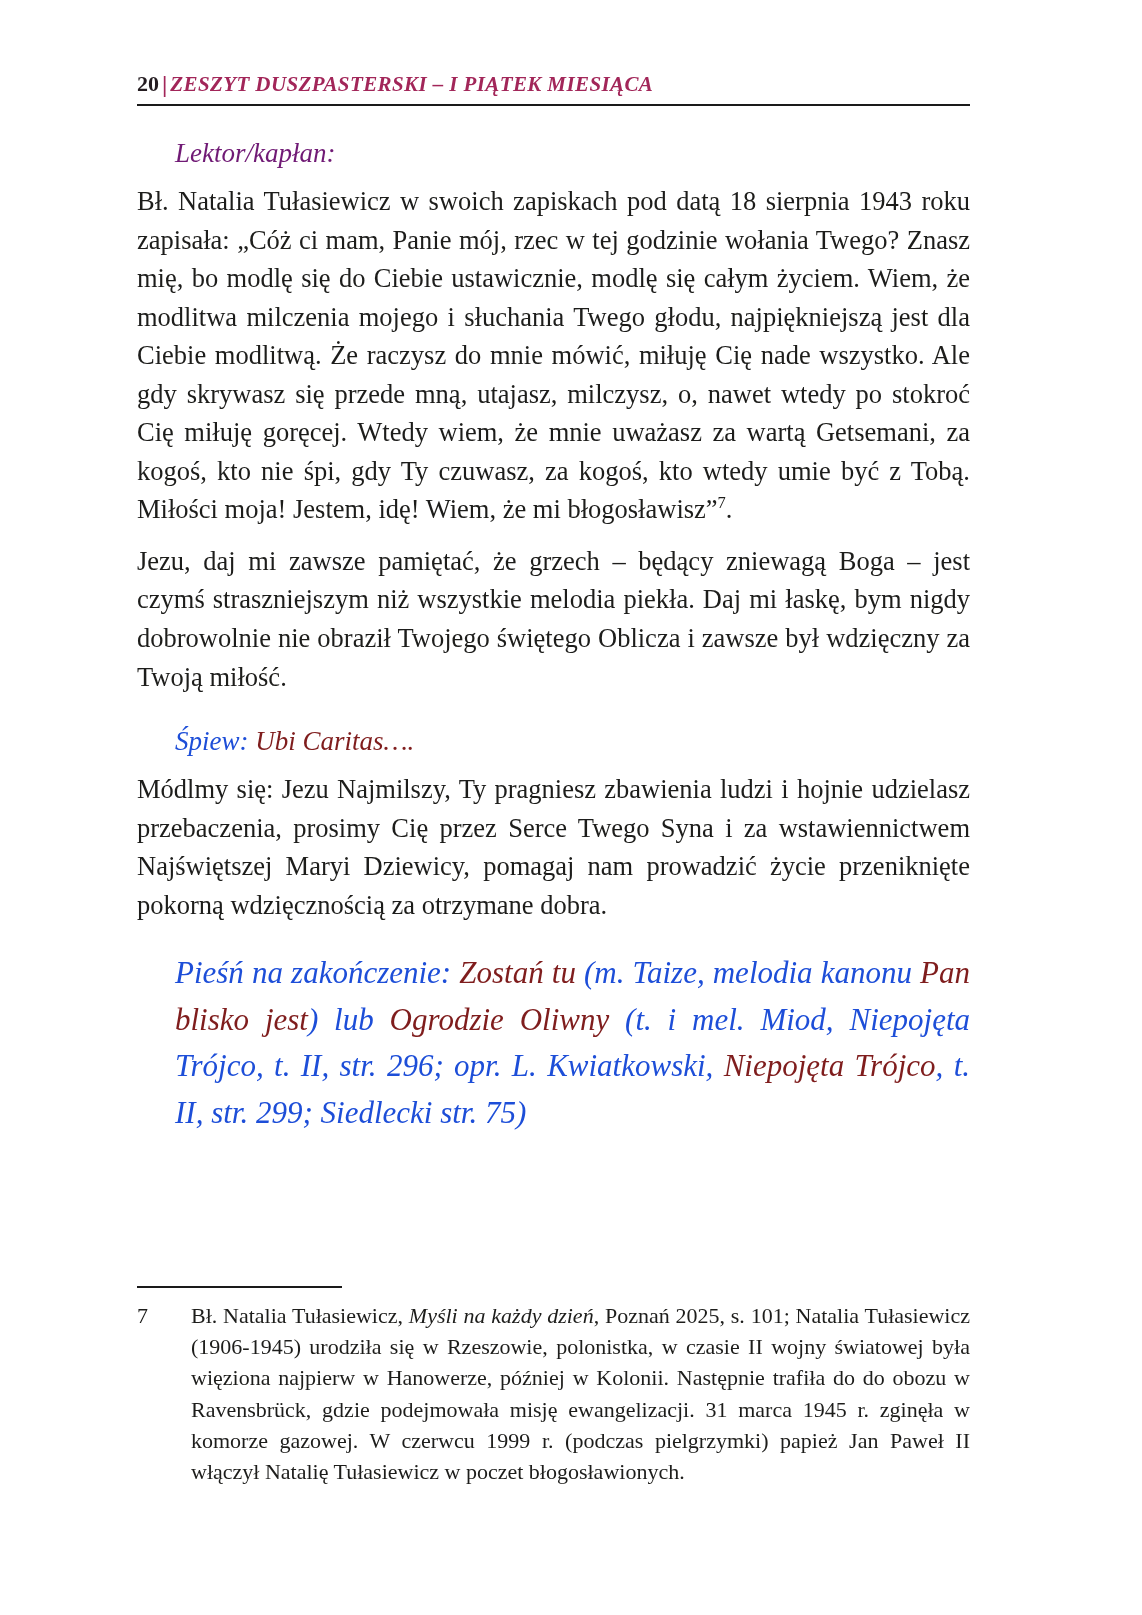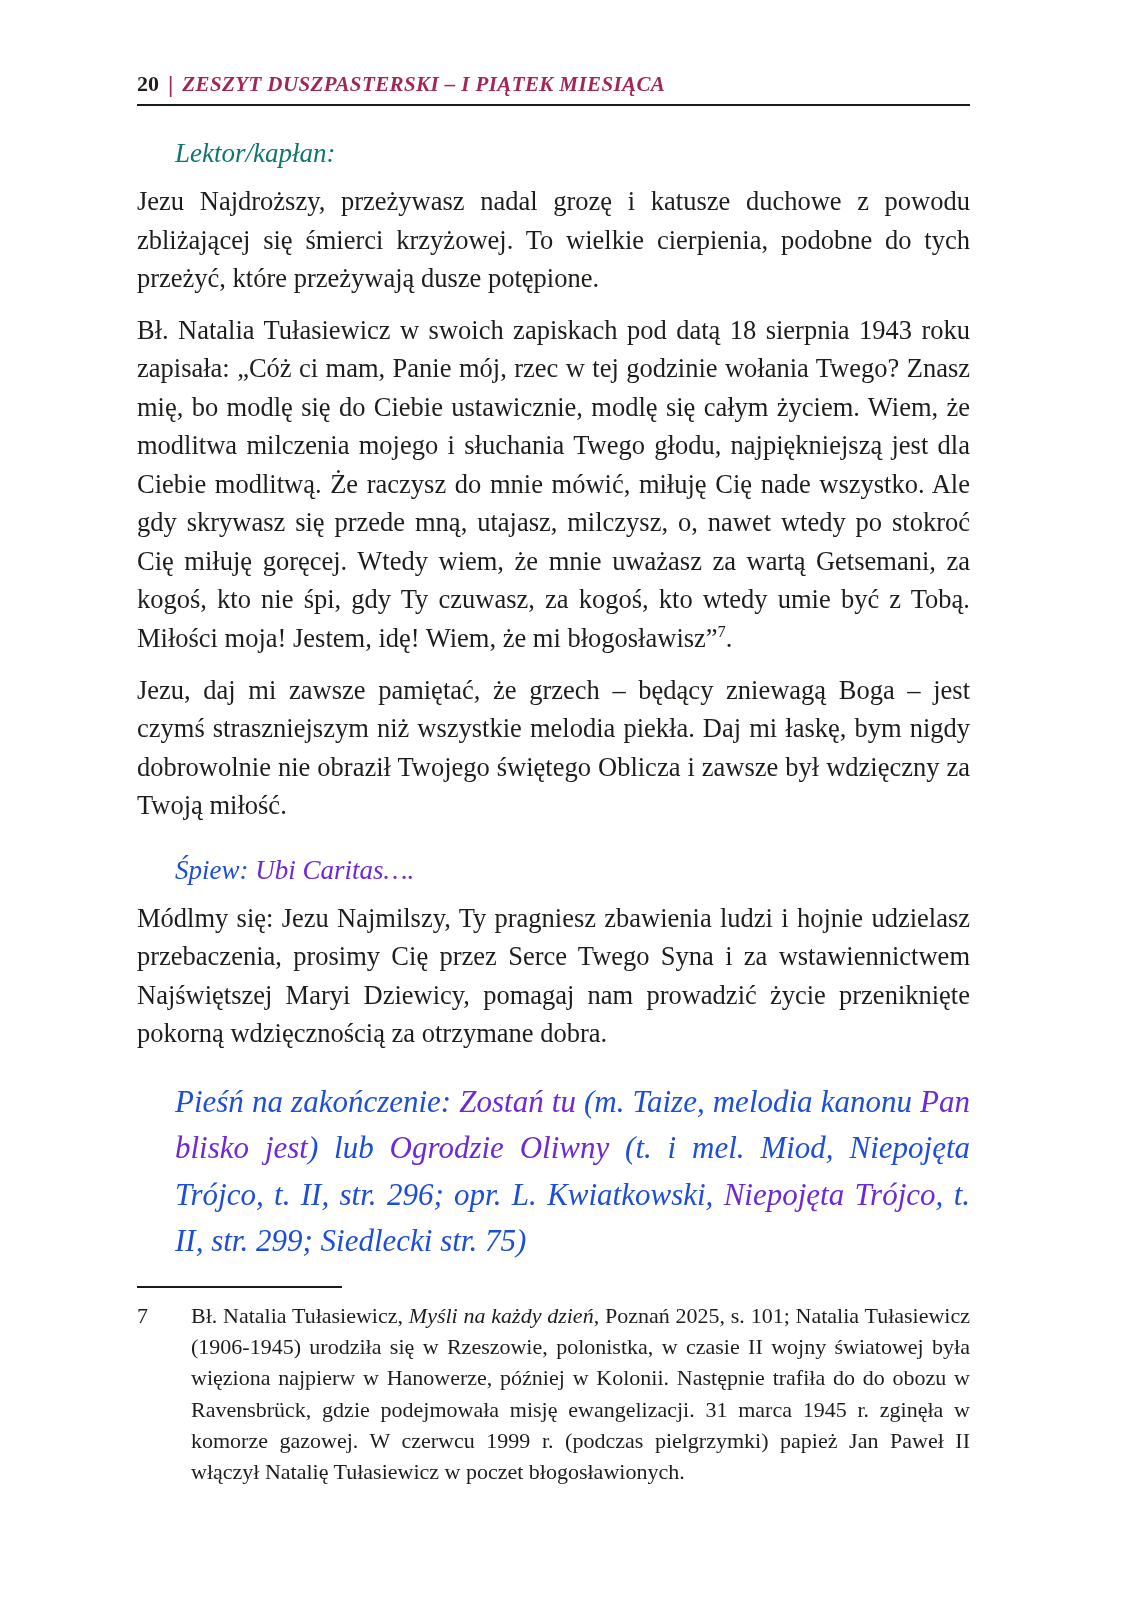--- a/index.html
+++ b/index.html
@@ -6,44 +6,44 @@
   .page{
     position:relative;
     width:1142px;height:1615px;
     box-sizing:border-box;
     background:#ffffff;
     padding:70px 172px 0 137px;
     font-family:"Liberation Serif", serif;
     color:#1d1d1b;
   }
   .header{
-    display:flex;align-items:baseline;gap:9px;
+    display:flex;align-items:baseline;gap:3px;
     border-bottom:2px solid #1a1a1a;
     padding-bottom:7px;
   }
   .page-num{font-weight:bold;font-size:22px;color:#241c20;}
   .header-sep{color:#a22659;font-weight:bold;font-size:24px;position:relative;top:1px;}
   .header-title{
     color:#a22659;font-style:italic;font-weight:bold;
     font-size:21px;letter-spacing:0.4px;
   }
   .role-label{
     margin:32px 0 0 38px;
-    font-style:italic;color:#0f766e;font-size:27px;
+    font-style:italic;color:#701a75;font-size:27px;
   }
   .par{
     font-size:26.5px;line-height:1.455;
     text-align:justify;margin:13px 0 0 0;
   }
   .spiew{
     margin:30px 0 0 38px;
     font-style:italic;font-size:27px;
   }
   .gray{color:#1d4ed8;}
-  .teal{color:#6d28d9;font-style:italic;}
+  .teal{color:#7f1d1d;font-style:italic;}
   .piesn{
     margin:26px 0 0 38px;
     font-style:italic;font-size:31px;line-height:1.5;
     color:#5c5c5c;text-align:justify;
   }
   sup.fnref{
     font-size:0.62em;line-height:0;vertical-align:super;color:inherit;
     text-decoration:none;
   }
   .footnotes{
@@ -62,21 +62,20 @@
 <div class="page">
 
   <div class="header">
     <span class="page-num">20</span>
     <span class="header-sep">|</span>
     <span class="header-title">ZESZYT DUSZPASTERSKI – I PIĄTEK MIESIĄCA</span>
   </div>
 
   <p class="role-label">Lektor/kapłan:</p>
 
-  <p class="par">Jezu Najdroższy, przeżywasz nadal grozę i katusze duchowe z powodu zbliżającej się śmierci krzyżowej. To wielkie cierpienia, podobne do tych przeżyć, które przeżywają dusze potępione.</p>
 
   <p class="par"><span>Bł. Natalia Tułasiewicz w swoich zapiskach pod datą 18 sierpnia 1943 roku zapisała: „Cóż ci mam, Panie mój, rzec w tej godzinie wołania Twego? Znasz mię, bo modlę się do Ciebie ustawicznie, modlę się całym życiem. Wiem, że modlitwa milczenia mojego i słuchania Twego głodu, najpiękniejszą jest dla Ciebie modlitwą. Że raczysz do mnie mówić, miłuję Cię nade wszystko. Ale gdy skrywasz się przede mną, utajasz, milczysz, o, nawet wtedy po stokroć Cię miłuję goręcej. Wtedy wiem, że mnie uważasz za wartą Getsemani, za kogoś, kto nie śpi, gdy Ty czuwasz, za kogoś, kto wtedy umie być z Tobą. Miłości moja! Jestem, idę! Wiem, że mi błogosławisz”</span><sup class="fnref">7</sup><span>.</span></p>
 
   <p class="par">Jezu, daj mi zawsze pamiętać, że grzech – będący zniewagą Boga – jest czymś straszniejszym niż wszystkie melodia piekła. Daj mi łaskę, bym nigdy dobrowolnie nie obraził Twojego świętego Oblicza i zawsze był wdzięczny za Twoją miłość.</p>
 
   <p class="spiew"><span class="gray">Śpiew: </span><span class="teal">Ubi Caritas….</span></p>
 
   <p class="par">Módlmy się: Jezu Najmilszy, Ty pragniesz zbawienia ludzi i hojnie udzielasz przebaczenia, prosimy Cię przez Serce Twego Syna i za wstawiennictwem Najświętszej Maryi Dziewicy, pomagaj nam prowadzić życie przeniknięte pokorną wdzięcznością za otrzymane dobra.</p>
 
   <p class="piesn"><span class="gray">Pieśń na zakończenie: </span><span class="teal">Zostań tu</span><span class="gray"> (m. Taize, melodia kanonu </span><span class="teal">Pan blisko jest</span><span class="gray">) lub </span><span class="teal">Ogrodzie Oliwny</span><span class="gray"> (t. i mel. Miod, Niepojęta Trójco, t. II, str. 296; opr. L. Kwiatkowski, </span><span class="teal">Niepojęta Trójco</span><span class="gray">, t. II, str. 299; Siedlecki str. 75)</span></p>

